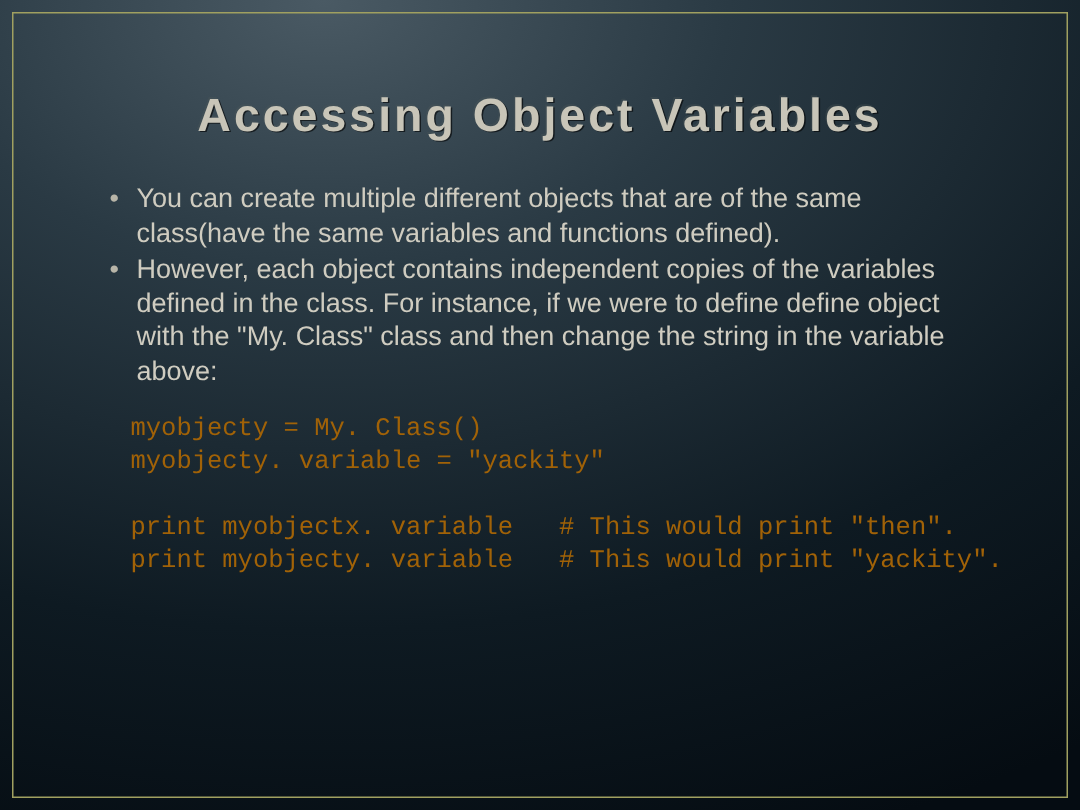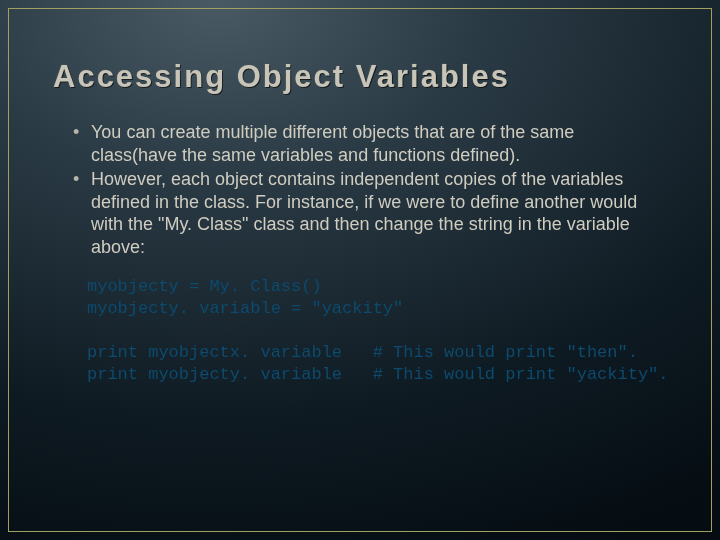--- a/index.html
+++ b/index.html
@@ -24,20 +24,21 @@
     box-sizing: border-box;
     padding: 50px 44px 30px 44px;
   }
   .title {
     font-size: 31px;
     font-weight: bold;
     letter-spacing: 2px;
     color: #c8c5b8;
     margin: 0 0 26px 0;
     text-shadow: 1px 1px 0 rgba(0,0,0,0.6), -1px -1px 0 rgba(80,90,90,0.3);
+    text-align: center;
   }
   ul.bullets {
     list-style: none;
     margin: 0 0 18px 0;
     padding: 0 0 0 20px;
     font-size: 18px;
     line-height: 1.25;
     color: #cfccc0;
   }
   ul.bullets li {
@@ -49,36 +50,36 @@
     content: "•";
     position: absolute;
     left: 0;
     top: 0;
     color: #b8b5a8;
   }
   .code {
     font-family: "Courier New", Courier, monospace;
     font-size: 17px;
     line-height: 1.3;
-    color: #0c4a6e;
+    color: #a16207;
     white-space: pre;
     margin: 0 0 22px 0;
     padding-left: 34px;
   }
 </style>
 </head>
 <body>
 
 <div class="frame">
 
   <h1 class="title">Accessing Object Variables</h1>
 
   <ul class="bullets">
     <li>You can create multiple different objects that are of the same class(have the same variables and functions defined).</li>
-    <li>However, each object contains independent copies of the variables defined in the class. For instance, if we were to define another would with the "My. Class" class and then change the string in the variable above:</li>
+    <li>However, each object contains independent copies of the variables defined in the class. For instance, if we were to define define object with the "My. Class" class and then change the string in the variable above:</li>
   </ul>
 
   <div class="code">myobjecty = My. Class()
 myobjecty. variable = "yackity"</div>
 
 
   <div class="code">print myobjectx. variable   # This would print "then".
 print myobjecty. variable   # This would print "yackity".</div>
 
 </div>

